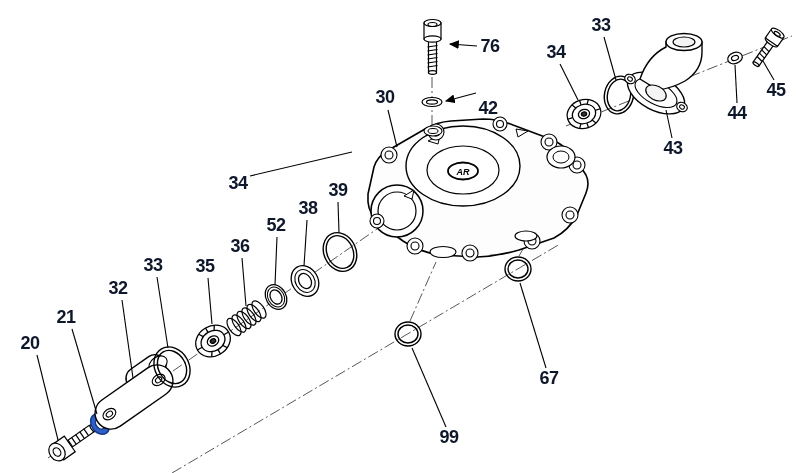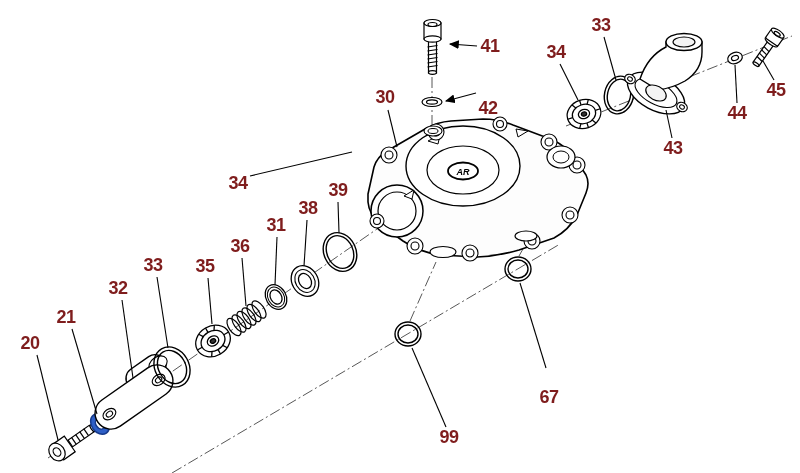--- a/index.html
+++ b/index.html
@@ -3,21 +3,21 @@
 <meta charset="utf-8">
 <style>
   html,body{margin:0;padding:0;background:#fff;}
   .stage{
     position:relative;width:800px;height:473px;background:#ffffff;
     overflow:hidden;font-family:"Liberation Sans", sans-serif;
   }
   .stage svg{position:absolute;left:0;top:0;}
   .callout{
     position:absolute;transform:translate(-50%,-50%);
-    font-weight:700;font-size:18px;color:#7f1d1d;line-height:1;
+    font-weight:700;font-size:18px;color:#0f172a;line-height:1;
     letter-spacing:-0.5px;user-select:none;cursor:pointer;
   }
 </style>
 </head>
 <body>
 
 <div class="stage">
 
 <svg width="800" height="473" viewBox="0 0 800 473">
   <defs>
@@ -246,27 +246,27 @@
   </g>
 </svg>
 
 <div class="callout" style="left:30px;top:343px">20</div>
 <div class="callout" style="left:66px;top:317px">21</div>
 <div class="callout" style="left:118px;top:288px">32</div>
 <div class="callout" style="left:153px;top:265px">33</div>
 <div class="callout" style="left:238px;top:183px">34</div>
 <div class="callout" style="left:205px;top:266px">35</div>
 <div class="callout" style="left:240px;top:246px">36</div>
-<div class="callout" style="left:276px;top:225px">31</div>
+<div class="callout" style="left:276px;top:225px">52</div>
 <div class="callout" style="left:308px;top:208px">38</div>
 <div class="callout" style="left:338px;top:190px">39</div>
 <div class="callout" style="left:385px;top:97px">30</div>
-<div class="callout" style="left:490px;top:46px">41</div>
+<div class="callout" style="left:490px;top:46px">76</div>
 <div class="callout" style="left:488px;top:108px">42</div>
 <div class="callout" style="left:601px;top:25px">33</div>
 <div class="callout" style="left:556px;top:52px">34</div>
 <div class="callout" style="left:673px;top:148px">43</div>
 <div class="callout" style="left:737px;top:113px">44</div>
 <div class="callout" style="left:776px;top:90px">45</div>
-<div class="callout" style="left:549px;top:397px">67</div>
+<div class="callout" style="left:549px;top:378px">67</div>
 <div class="callout" style="left:449px;top:437px">99</div>
 
 </div>
 
 </body></html>

